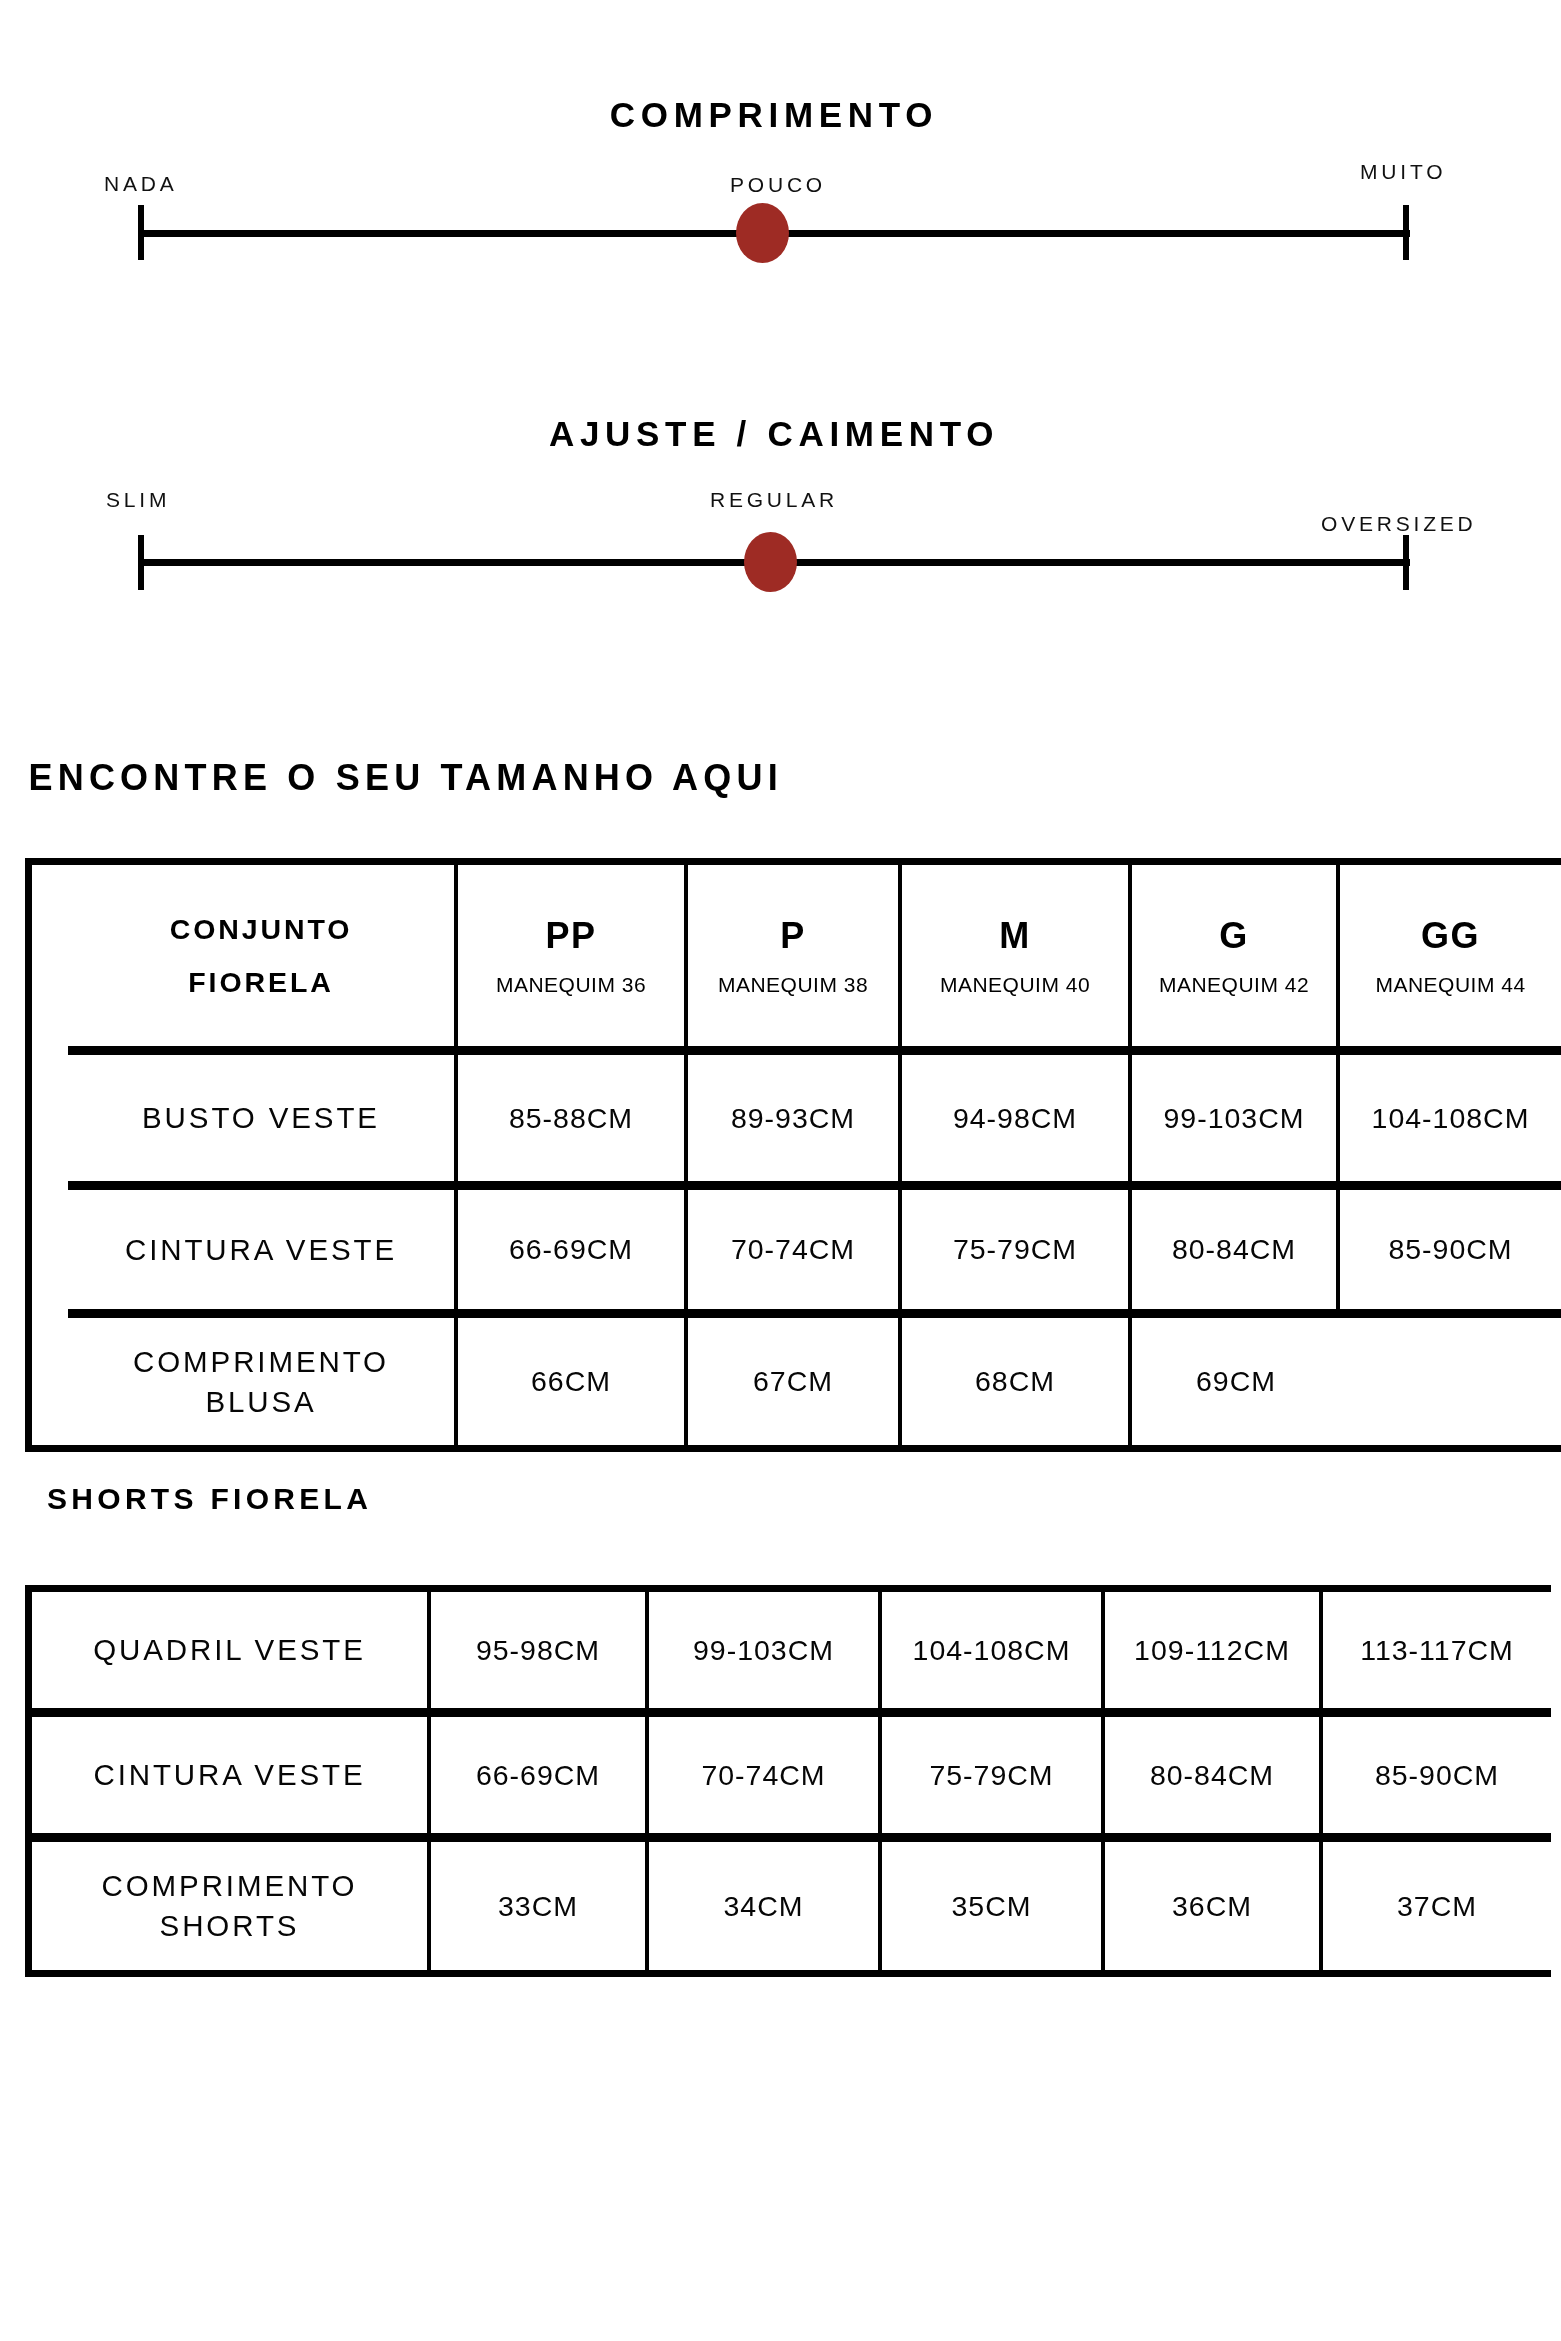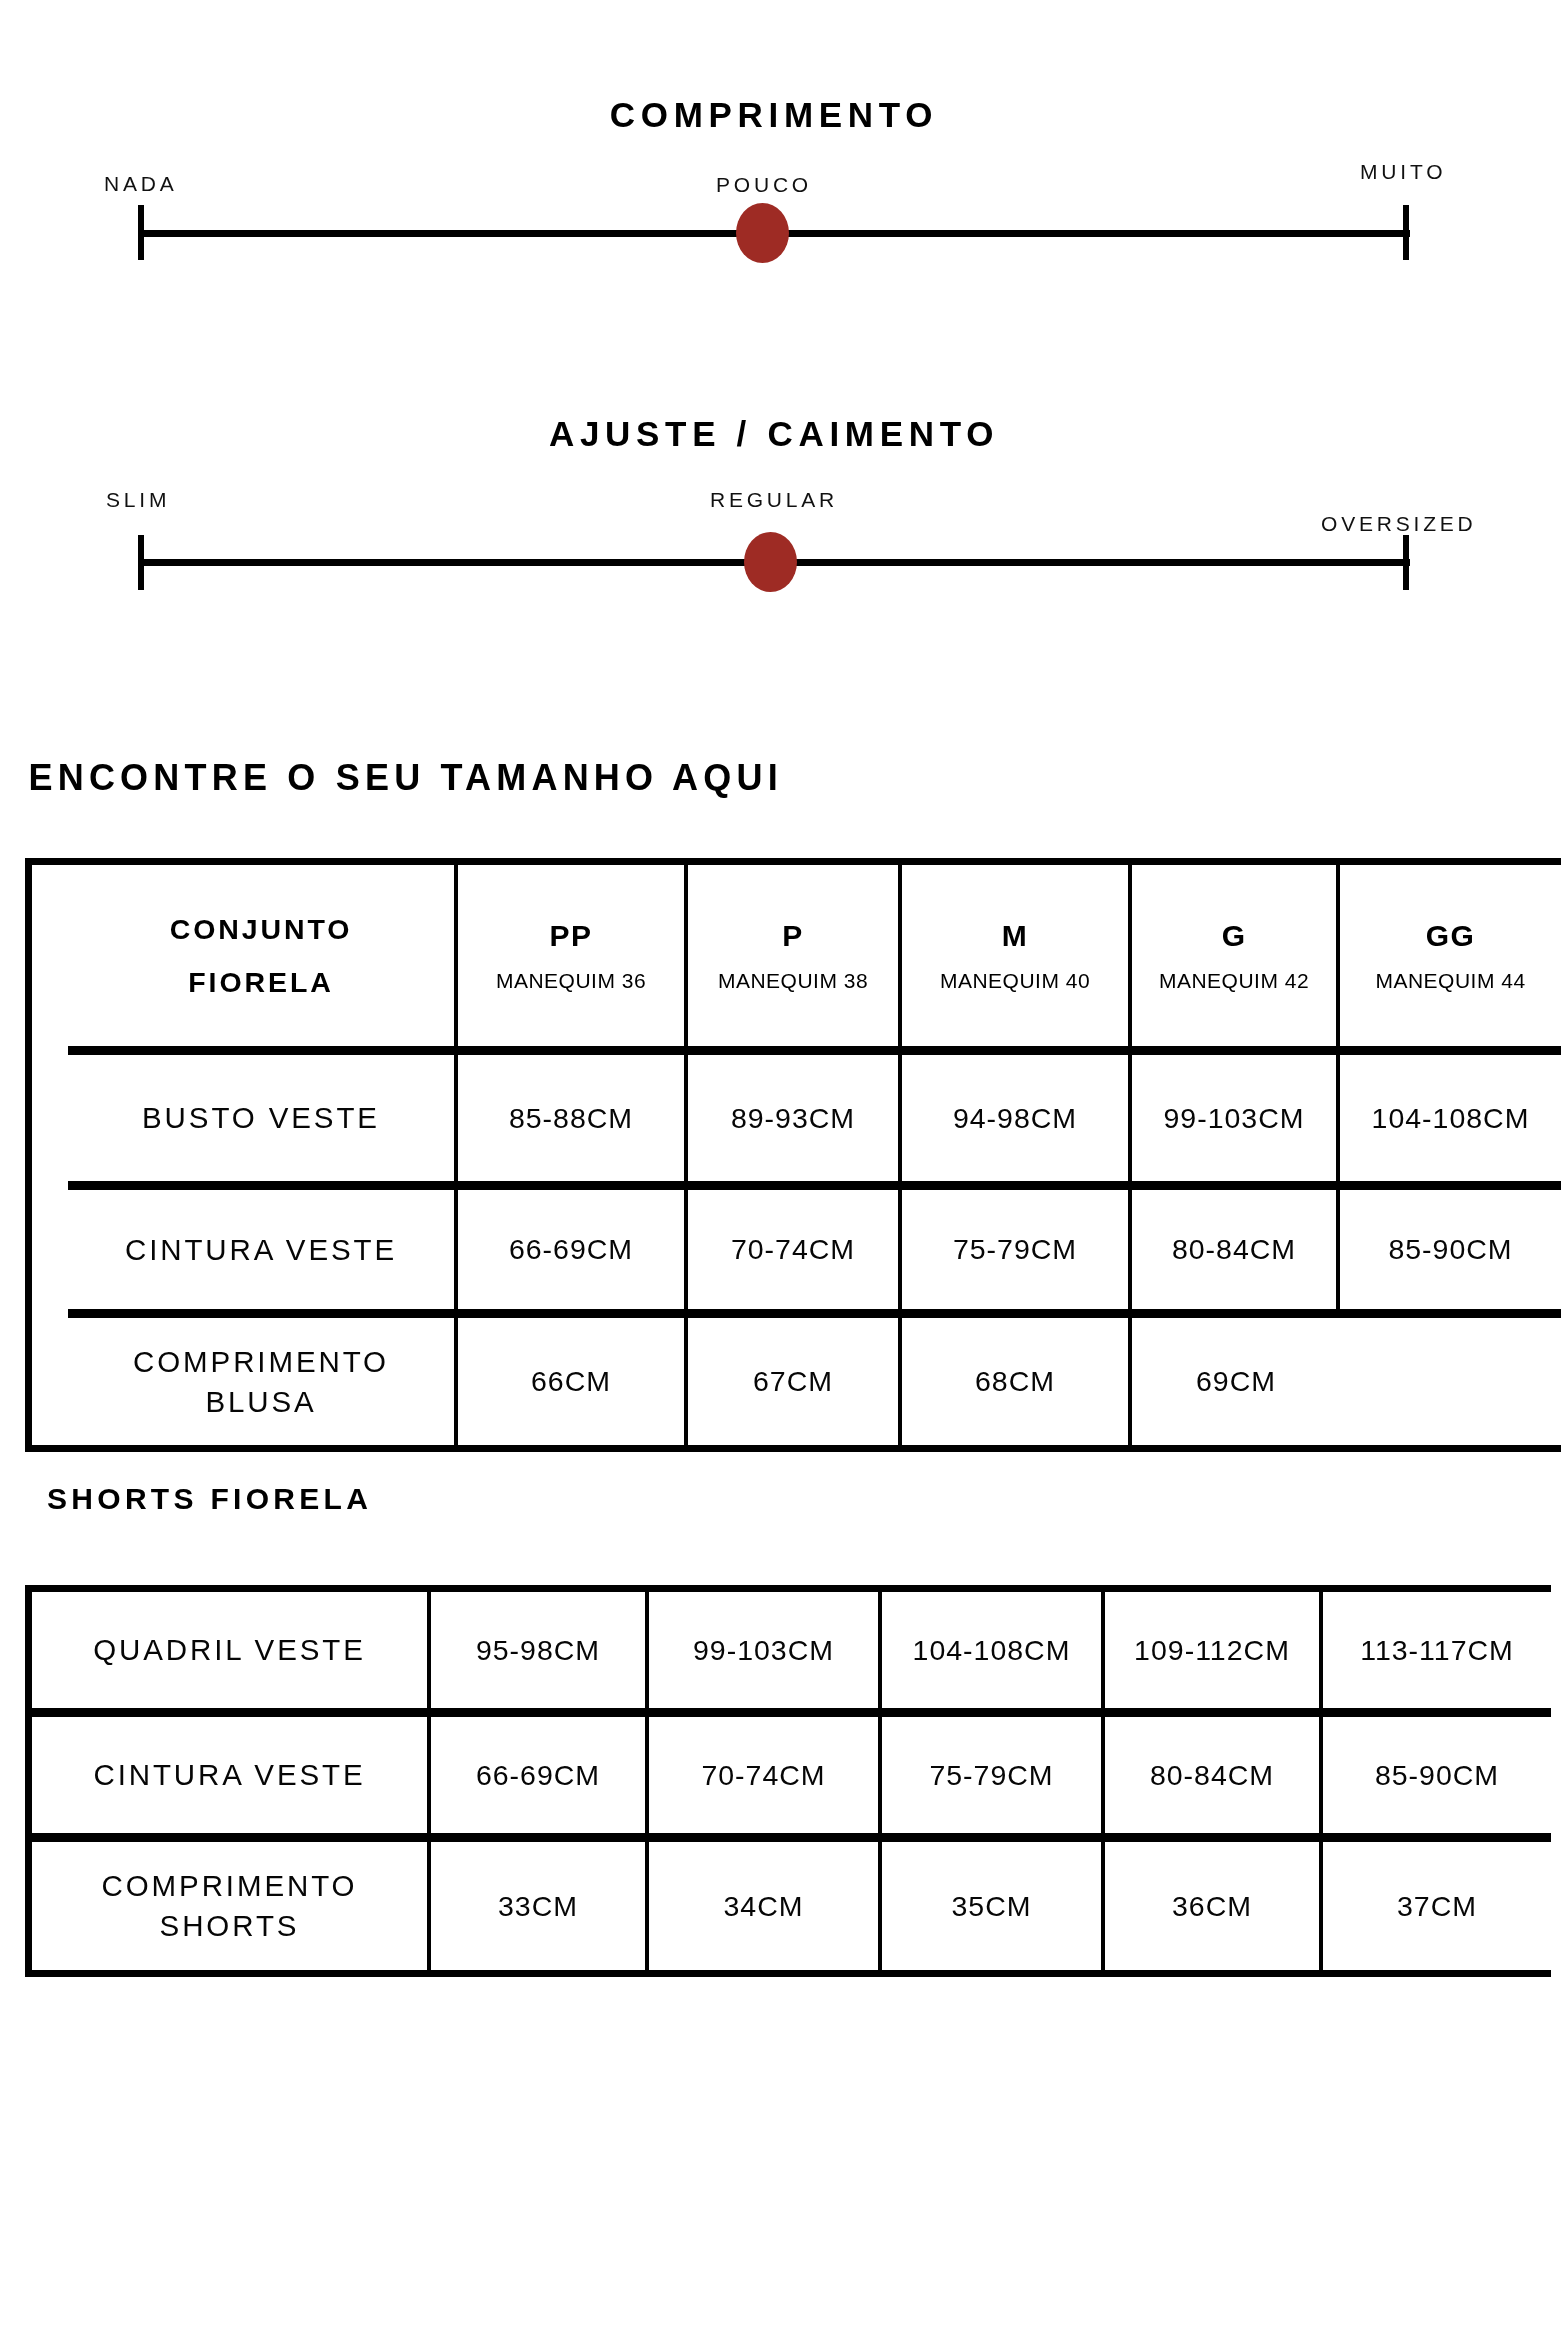--- a/index.html
+++ b/index.html
@@ -20,21 +20,21 @@
     font-weight:700;font-size:35px;letter-spacing:5.7px;color:#000;
   }
   .t1{top:95px;}
   .t2{top:414px;}
 
   .slider-label{
     position:absolute;font-size:21px;letter-spacing:3.8px;color:#111;
     font-weight:400;white-space:nowrap;
   }
   .l1{left:104px;top:172px;}
-  .c1{left:128px;width:1272px;text-align:center;top:173px;}
+  .c1{left:142px;width:1272px;text-align:center;top:173px;}
   .r1{left:1360px;top:160px;}
   .l2{left:106px;top:488px;}
   .c2{left:138px;width:1272px;text-align:center;top:488px;}
   .r2{left:1321px;top:512px;}
 
   .track{position:absolute;left:138px;width:1272px;height:6.7px;background:#000;}
   .tr1{top:230px;}
   .tr2{top:559px;}
   .cap{position:absolute;width:6.2px;height:55px;background:#000;}
   .cap1l{left:138px;top:205px;}
@@ -71,21 +71,21 @@
     display:flex;flex-direction:column;align-items:center;justify-content:center;
     text-align:center;
     border-right:4.8px solid #000;border-bottom:9.5px solid #000;
     padding:0 14.3px;
   }
   .cell.lc{border-right:none;}
   .cell.lr{border-bottom:none;}
 
   .corner-line{font-weight:700;font-size:28.5px;letter-spacing:2.9px;line-height:1.0;}
   .corner-line + .corner-line{margin-top:25px;}
-  .size-letter{font-weight:700;font-size:30px;letter-spacing:1.4px;}
+  .size-letter{font-weight:700;font-size:36px;letter-spacing:1.4px;}
   .mannequin{font-weight:400;font-size:21px;letter-spacing:0.5px;margin-top:16px;white-space:nowrap;}
   .rlabel{font-size:29.5px;letter-spacing:2.9px;font-weight:400;color:#060606;line-height:1.35;}
   .val{font-size:28.5px;letter-spacing:1px;font-weight:400;color:#060606;white-space:nowrap;}
 </style>
 </head>
 <body>
 
 <div class="page">
 
   <div class="slider-title t1">COMPRIMENTO</div>

